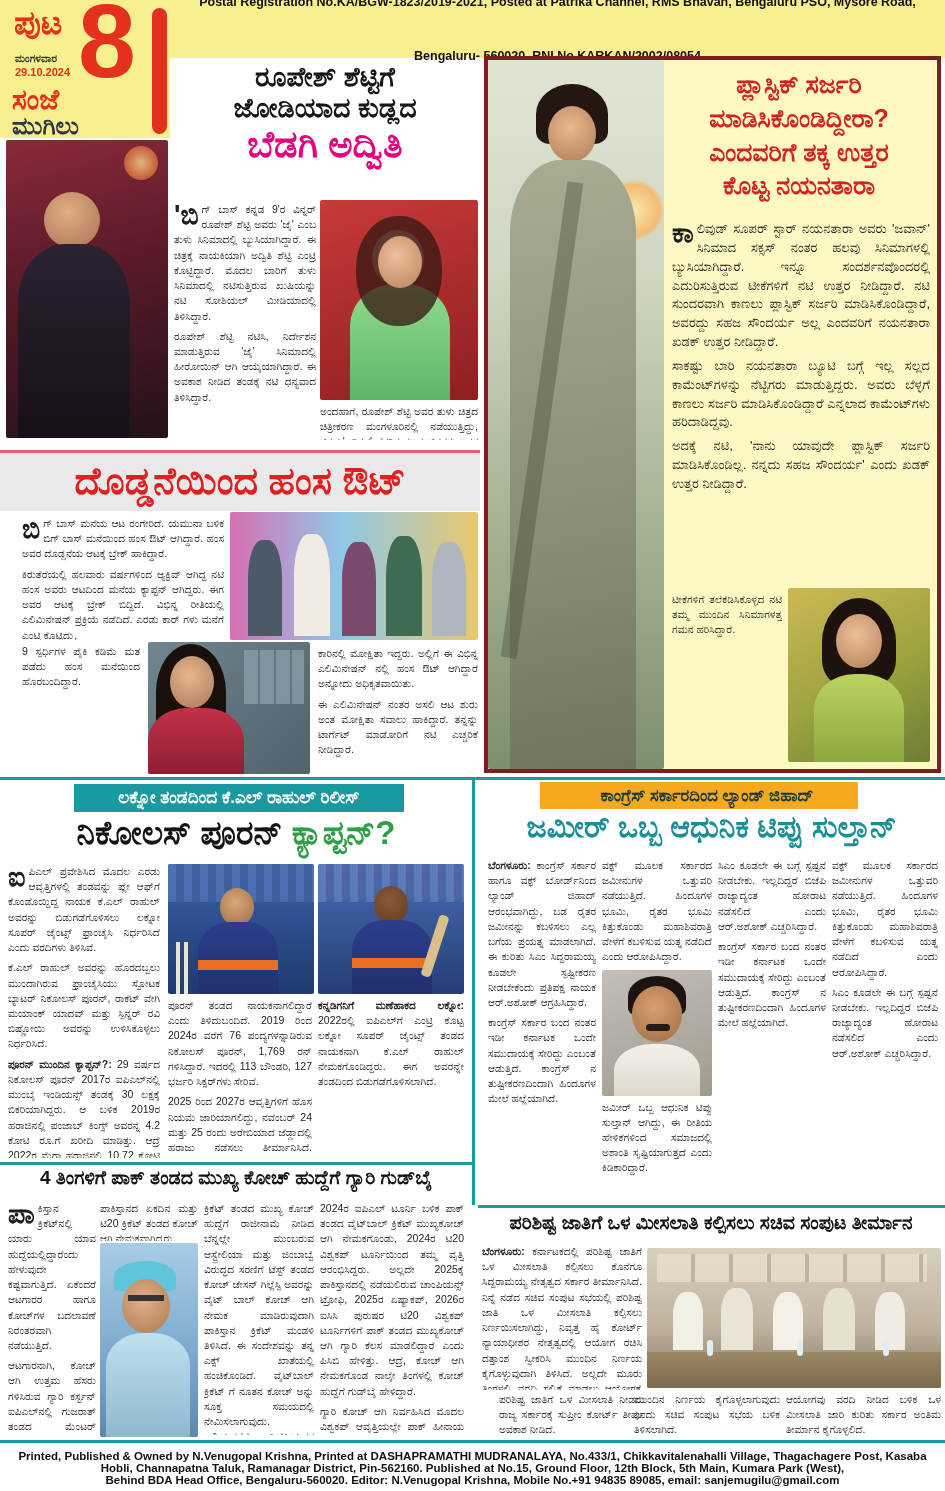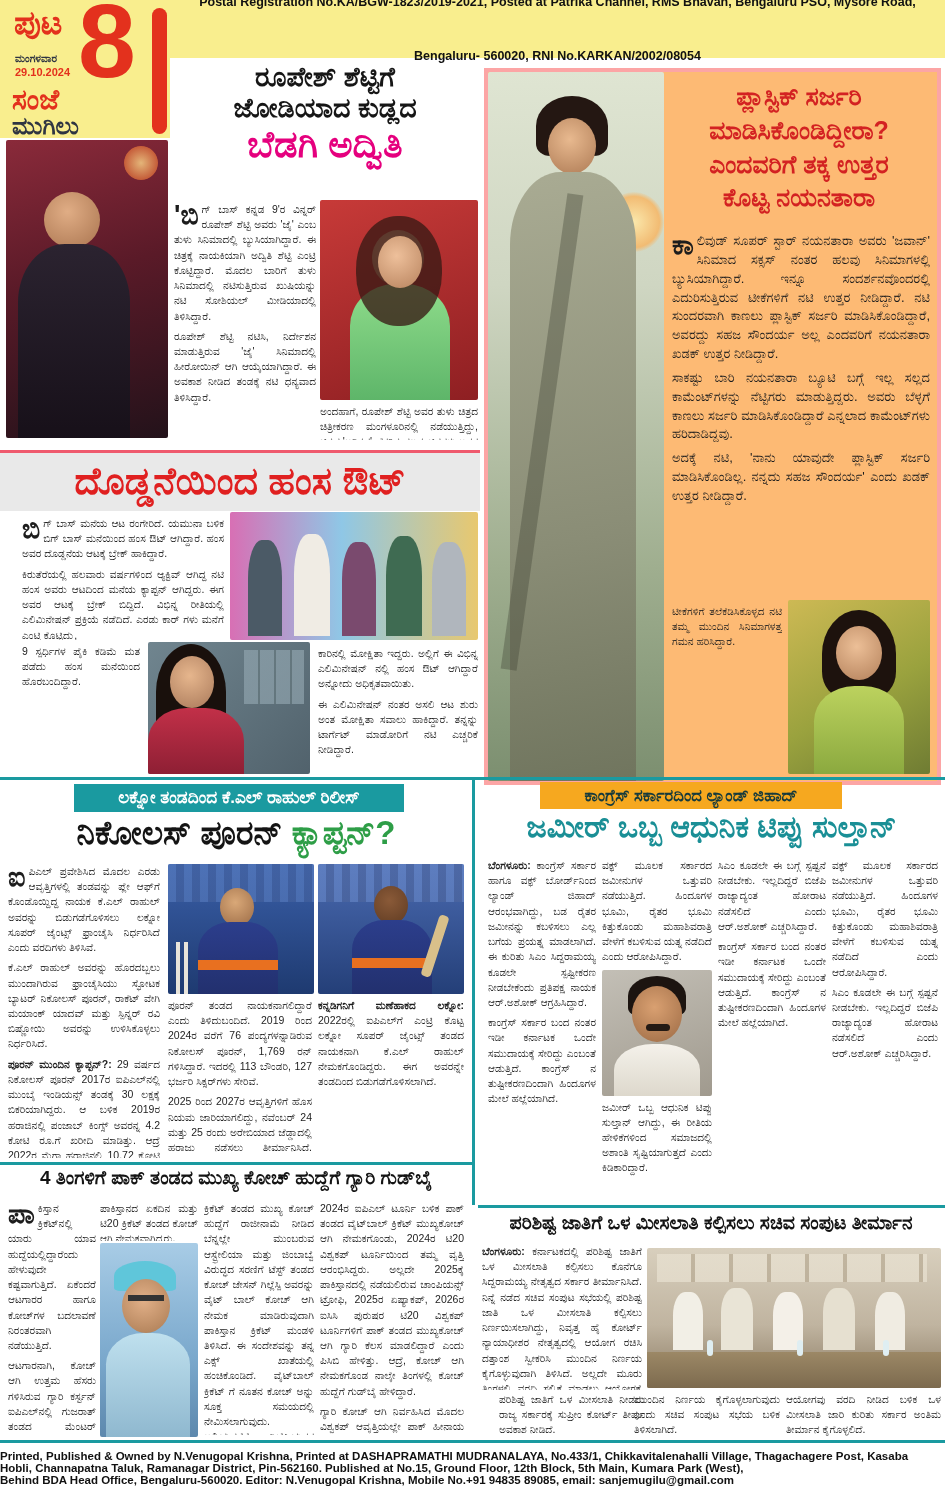--- a/index.html
+++ b/index.html
@@ -53,21 +53,21 @@
       <div class="sil" style="left:52px;top:30px;width:52px;height:56px;border-radius:50%;background:radial-gradient(circle at 42% 35%,#eec09b,#b7825d);"></div>
       <div class="sil" style="left:30px;top:84px;width:100px;height:120px;border-radius:45% 45% 0 0/35% 35% 0 0;background:linear-gradient(180deg,#8fdc8b,#5cb468);"></div>
       <div class="sil" style="left:36px;top:16px;width:86px;height:110px;border-radius:48%;background:rgba(56,26,20,.78);"></div>
       <div class="sil" style="left:58px;top:36px;width:44px;height:52px;border-radius:50%;background:radial-gradient(circle at 42% 38%,#eec09b,#b7825d);"></div>
     </div>
     <div class="bd" style="position:absolute;left:148px;top:344px;width:158px;height:36px;overflow:hidden;">
       <p>ಅಂದಹಾಗೆ, ರೂಪೇಶ್ ಶೆಟ್ಟಿ ಅವರ ತುಳು ಚಿತ್ರದ ಚಿತ್ರೀಕರಣ ಮಂಗಳೂರಿನಲ್ಲಿ ನಡೆಯುತ್ತಿದ್ದು, ಚಿತ್ರದ 'ಅಧಿಕೃತ' ಹೆಸರಿನ ಹಲವು ಚಿತ್ರಗಳು ಅವರ ಕೈಯಲ್ಲಿವೆ.</p>
     </div>
   </div>
 
-  <div class="abs" style="left:484px;top:68px;width:449px;height:709px;border:4px solid #fca5a5;background:#fdba74;">
+  <div class="abs" style="left:484px;top:56px;width:449px;height:709px;border:4px solid #7f1d1d;background:#fef9c3;">
     <div class="ph" style="left:0;top:0;width:176px;height:709px;background:linear-gradient(180deg,#dfe5d2 0%,#cfd6c2 30%,#9fae8f 70%,#7c8f70 100%);">
       <div class="sil" style="left:116px;top:120px;width:60px;height:60px;border-radius:50%;background:radial-gradient(circle,#ffe9a8,#f5b86a 60%,transparent 72%);opacity:.9;"></div>
       <div class="sil" style="left:58px;top:38px;width:52px;height:60px;border-radius:50%;background:radial-gradient(circle at 45% 35%,#e8b98f,#ad7a54);"></div>
       <div class="sil" style="left:48px;top:24px;width:72px;height:60px;border-radius:50% 50% 20% 20%;background:#241712;"></div>
       <div class="sil" style="left:60px;top:46px;width:48px;height:56px;border-radius:50%;background:radial-gradient(circle at 45% 38%,#e8b98f,#ad7a54);"></div>
       <div class="sil" style="left:22px;top:100px;width:126px;height:609px;border-radius:40% 40% 0 0/12% 12% 0 0;background:linear-gradient(170deg,#a9ab93,#8a8d76 60%,#70755e);"></div>
       <div class="sil" style="left:46px;top:120px;width:16px;height:480px;background:rgba(60,62,48,.35);transform:rotate(8deg);"></div>
     </div>
     <div style="position:absolute;left:180px;top:8px;width:262px;text-align:center;color:#d32222;font-weight:800;font-size:25px;line-height:1.35;">
       <div>ಪ್ಲಾಸ್ಟಿಕ್ ಸರ್ಜರಿ</div>
@@ -154,21 +154,21 @@
     <div class="bd" style="position:absolute;left:168px;top:218px;width:144px;height:160px;overflow:hidden;">
       <p>ಪೂರನ್ ತಂಡದ ನಾಯಕನಾಗಲಿದ್ದಾರೆ ಎಂದು ತಿಳಿದುಬಂದಿದೆ. 2019 ರಿಂದ 2024ರ ವರೆಗೆ 76 ಪಂದ್ಯಗಳನ್ನಾಡಿರುವ ನಿಕೋಲಸ್ ಪೂರನ್, 1,769 ರನ್ ಗಳಿಸಿದ್ದಾರೆ. ಇದರಲ್ಲಿ 113 ಬೌಂಡರಿ, 127 ಭರ್ಜರಿ ಸಿಕ್ಸರ್‌ಗಳು ಸೇರಿವೆ.</p>
       <p>2025 ರಿಂದ 2027ರ ಆವೃತ್ತಿಗಳಿಗೆ ಹೊಸ ನಿಯಮ ಜಾರಿಯಾಗಲಿದ್ದು, ನವೆಂಬರ್ 24 ಮತ್ತು 25 ರಂದು ಅರೇಬಿಯಾದ ಜೆಡ್ಡಾದಲ್ಲಿ ಹರಾಜು ನಡೆಸಲು ತೀರ್ಮಾನಿಸಿದೆ. ಅಕ್ಟೋಬರ್ 31ರ ಸಂಜೆ 4:30 ಗಂಟೆಗೆ ಉಳಿಸಿಕೊಂಡ ಆಟಗಾರರ ಪಟ್ಟಿ ಬಿಡುಗಡೆಯಾಗಲಿದೆ.</p>
     </div>
     <div class="bd" style="position:absolute;left:318px;top:218px;width:146px;height:160px;overflow:hidden;">
       <p><strong>ಕನ್ನಡಿಗನಿಗೆ ಮಣೆಹಾಕದ ಲಕ್ನೋ:</strong> <span>2022ರಲ್ಲಿ ಐಪಿಎಲ್‌ಗೆ ಎಂಟ್ರಿ ಕೊಟ್ಟ ಲಕ್ನೋ ಸೂಪರ್ ಜೈಂಟ್ಸ್ ತಂಡದ ನಾಯಕನಾಗಿ ಕೆ.ಎಲ್ ರಾಹುಲ್ ನೇಮಕಗೊಂಡಿದ್ದರು. ಈಗ ಅವರನ್ನೇ ತಂಡದಿಂದ ಬಿಡುಗಡೆಗೊಳಿಸಲಾಗಿದೆ.</span></p>
     </div>
   </div>
 
   <div class="abs" style="left:478px;top:780px;width:467px;height:425px;">
-    <div class="kicker" style="position:absolute;left:62px;top:2px;width:302px;height:27px;background:#f6a81f;color:#163a3c;font-size:16.5px;">
+    <div class="kicker" style="position:absolute;left:62px;top:2px;width:302px;height:27px;background:#f6a81f;color:#163a3c;font-size:16.5px;padding-left:16px;">
       <span>ಕಾಂಗ್ರೆಸ್ ಸರ್ಕಾರದಿಂದ ಲ್ಯಾಂಡ್ ಜಿಹಾದ್</span>
     </div>
     <div class="hl" style="position:absolute;left:0;top:30px;width:467px;text-align:center;font-size:30px;color:#1a8f96;">ಜಮೀರ್ ಒಬ್ಬ ಆಧುನಿಕ ಟಿಪ್ಪು ಸುಲ್ತಾನ್</div>
     <div class="bd" style="position:absolute;left:10px;top:78px;width:108px;height:340px;overflow:hidden;">
       <p><strong>ಬೆಂಗಳೂರು:</strong> <span>ಕಾಂಗ್ರೆಸ್ ಸರ್ಕಾರ ಹಾಗೂ ವಕ್ಫ್ ಬೋರ್ಡ್‌ನಿಂದ ಲ್ಯಾಂಡ್ ಜಿಹಾದ್ ಆರಂಭವಾಗಿದ್ದು, ಬಡ ರೈತರ ಜಮೀನನ್ನು ಕಬಳಿಸಲು ಎಲ್ಲ ಬಗೆಯ ಪ್ರಯತ್ನ ಮಾಡಲಾಗಿದೆ. ಈ ಕುರಿತು ಸಿಎಂ ಸಿದ್ದರಾಮಯ್ಯ ಕೂಡಲೇ ಸ್ಪಷ್ಟೀಕರಣ ನೀಡಬೇಕೆಂದು ಪ್ರತಿಪಕ್ಷ ನಾಯಕ ಆರ್.ಅಶೋಕ್ ಆಗ್ರಹಿಸಿದ್ದಾರೆ.</span></p>
       <p>ಕಾಂಗ್ರೆಸ್ ಸರ್ಕಾರ ಬಂದ ನಂತರ ಇಡೀ ಕರ್ನಾಟಕ ಒಂದೇ ಸಮುದಾಯಕ್ಕೆ ಸೇರಿದ್ದು ಎಂಬಂತೆ ಆಡುತ್ತಿದೆ. ಕಾಂಗ್ರೆಸ್ ನ ತುಷ್ಟೀಕರಣದಿಂದಾಗಿ ಹಿಂದೂಗಳ ಮೇಲೆ ಹಲ್ಲೆಯಾಗಿದೆ.</p>
     </div>
     <div class="bd" style="position:absolute;left:124px;top:78px;width:110px;height:340px;overflow:hidden;">
       <p>ವಕ್ಫ್ ಮೂಲಕ ಸರ್ಕಾರದ ಜಮೀನುಗಳ ಒತ್ತುವರಿ ನಡೆಯುತ್ತಿದೆ. ಹಿಂದೂಗಳ ಭೂಮಿ, ರೈತರ ಭೂಮಿ ಕಿತ್ತುಕೊಂಡು ಮಹಾಶಿವರಾತ್ರಿ ವೇಳೆಗೆ ಕಬಳಿಸುವ ಯತ್ನ ನಡೆದಿದೆ ಎಂದು ಆರೋಪಿಸಿದ್ದಾರೆ.</p>
       <div class="ph" style="position:relative;left:0;top:0;width:110px;height:126px;margin:4px 0;background:linear-gradient(160deg,#c3bfb6 0%,#a09a8e 100%);">
@@ -239,19 +239,19 @@
     </div>
     <div class="bd" style="position:absolute;left:156px;top:182px;width:146px;height:44px;overflow:hidden;">
       <p>ಮುಂದಿನ ನಿರ್ಣಯ ಕೈಗೊಳ್ಳಲಾಗುವುದು ಎಂದು ಸಚಿವ ಸಂಪುಟ ಸಭೆಯ ಬಳಿಕ ತಿಳಿಸಲಾಗಿದೆ.</p>
     </div>
     <div class="bd" style="position:absolute;left:308px;top:182px;width:155px;height:44px;overflow:hidden;">
       <p>ಆಯೋಗವು ವರದಿ ನೀಡಿದ ಬಳಿಕ ಒಳ ಮೀಸಲಾತಿ ಜಾರಿ ಕುರಿತು ಸರ್ಕಾರ ಅಂತಿಮ ತೀರ್ಮಾನ ಕೈಗೊಳ್ಳಲಿದೆ.</p>
     </div>
   </div>
 
   <div class="abs" style="left:0;top:1440px;width:945px;height:3px;background:#1a9aa0;"></div>
-  <div class="abs" style="left:0;top:1445px;width:945px;height:46px;display:flex;flex-direction:column;justify-content:center;">
+  <div class="abs" style="left:0;top:1445px;width:945px;height:46px;display:flex;flex-direction:column;align-items:center;justify-content:center;">
     <div style="font-size:11.5px;font-weight:700;color:#111;">Printed, Published &amp; Owned by N.Venugopal Krishna, Printed at DASHAPRAMATHI MUDRANALAYA, No.433/1, Chikkavitalenahalli Village, Thagachagere Post, Kasaba</div>
     <div style="font-size:11.5px;font-weight:700;color:#111;">Hobli, Channapatna Taluk, Ramanagar District, Pin-562160. Published at No.15, Ground Floor, 12th Block, 5th Main, Kumara Park (West),</div>
     <div style="font-size:11.5px;font-weight:700;color:#111;">Behind BDA Head Office, Bengaluru-560020. Editor: N.Venugopal Krishna, Mobile No.+91 94835 89085, email: sanjemugilu@gmail.com</div>
   </div>
 
 </div>
 
 </body></html>

